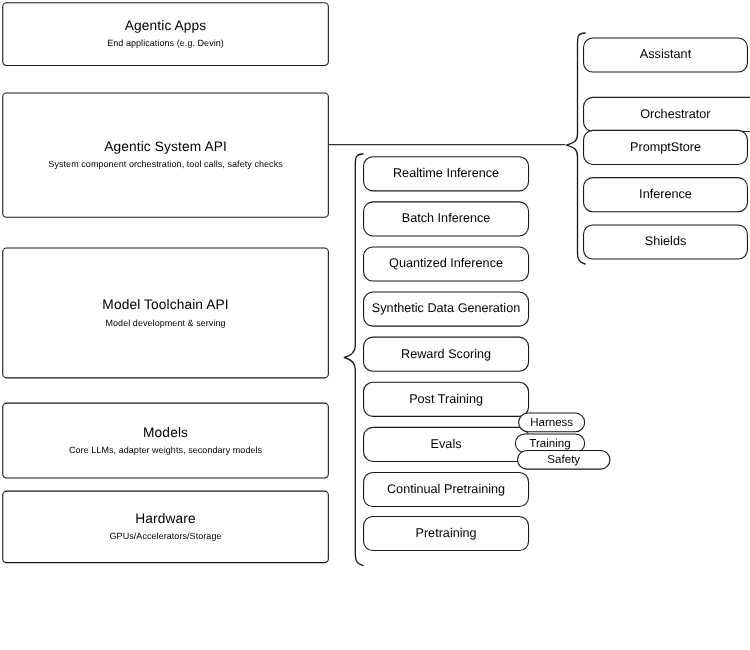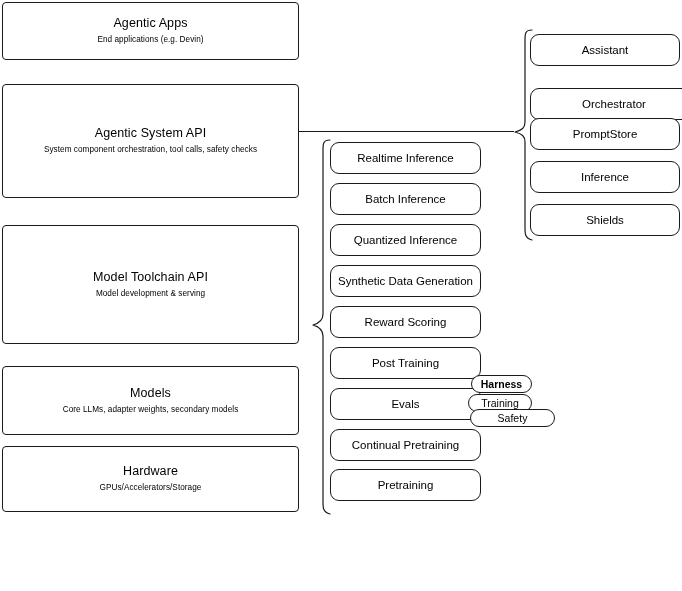--- a/index.html
+++ b/index.html
@@ -150,21 +150,21 @@
   </div>
 
   <div class="box item-box" style="left:330px; top:429px; width:151px; height:32px;">
     <div class="label">Continual Pretraining</div>
   </div>
 
   <div class="box item-box" style="left:330px; top:469px; width:151px; height:32px;">
     <div class="label">Pretraining</div>
   </div>
 
-  <div class="pill" style="left:471px; top:375px; width:61px; height:18px;font-weight:bold;">
+  <div class="pill" style="left:471px; top:375px; width:61px; height:18px;">
     <span>Harness</span>
   </div>
 
   <div class="pill" style="left:468px; top:394px; width:64px; height:18px;">
     <span>Training</span>
   </div>
 
   <div class="pill" style="left:470px; top:409px; width:85px; height:18px;">
     <span>Safety</span>
   </div>

